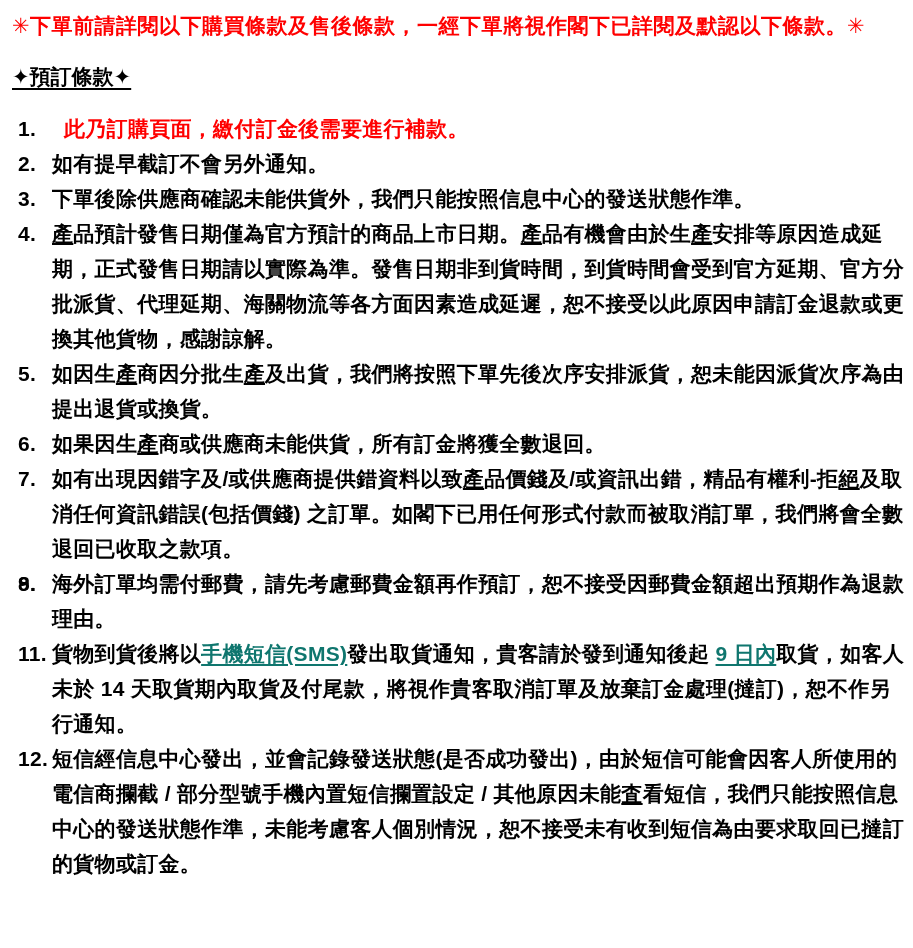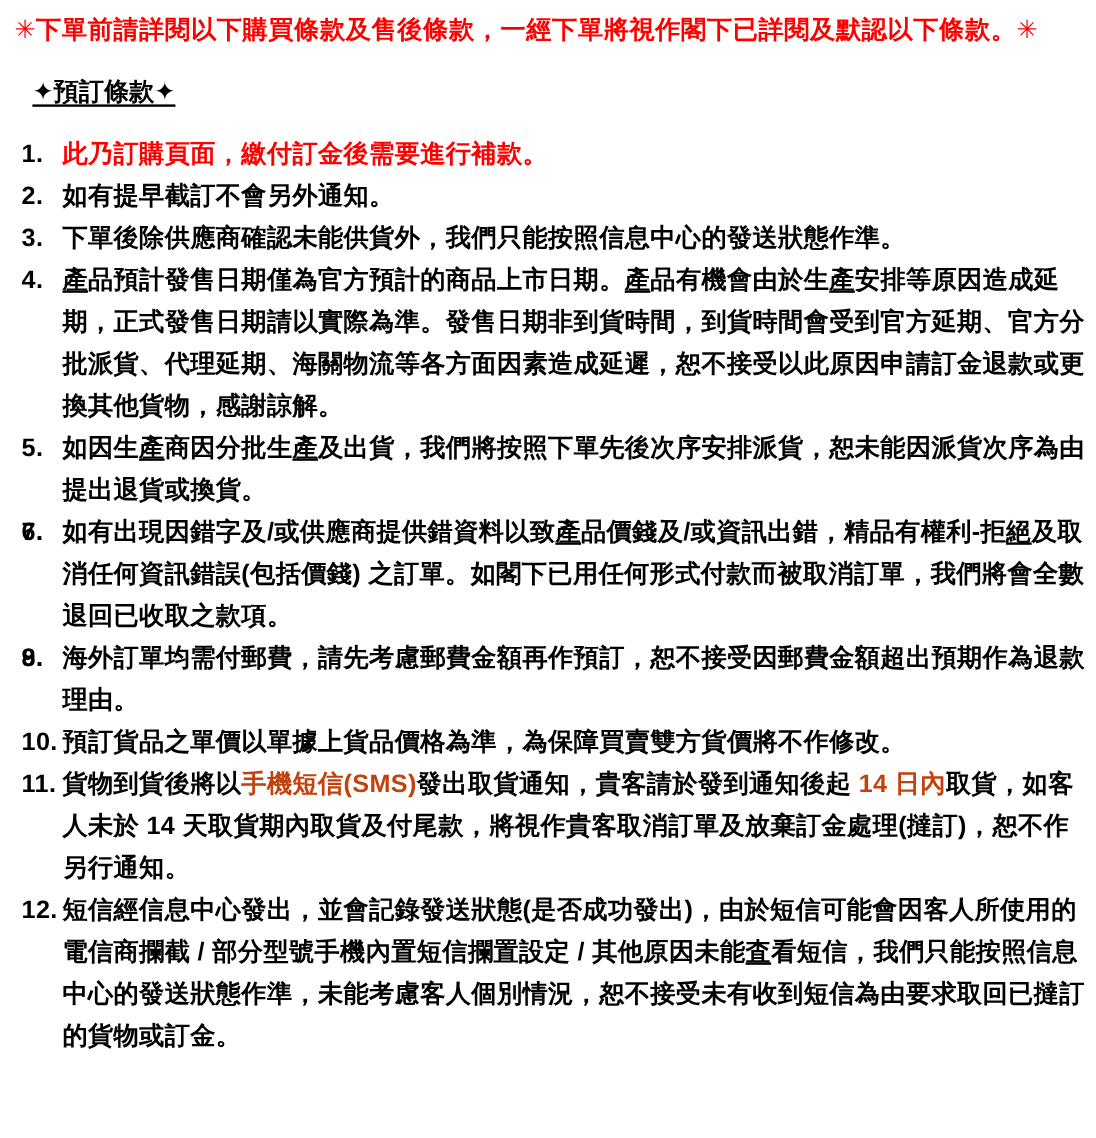--- a/index.html
+++ b/index.html
@@ -18,36 +18,37 @@
     letter-spacing:.5px;
     text-decoration-thickness:2px;
     text-underline-offset:4px;
     margin:0 0 0 2px;
   }
   .section-title{
     display:inline-block;
     color:#000;
     font-size:21px;
     line-height:26px;
-    margin:25px 0 0 17px;
+    margin:25px 0 0 2px;
     text-decoration:underline;
     text-decoration-thickness:2px;
     text-underline-offset:4px;
   }
   .terms{
     margin-top:21px;
     font-size:21px;
     line-height:35px;
     letter-spacing:.3px;
   }
   .term{position:relative;padding-left:42px;}
   .term .num{position:absolute;left:8px;top:0;}
-  .seg-red{color:#ff0000;}
+  .seg-red{color:#ff0000;margin-left:12px;}
   .seg-red-underline{
-    color:#c2410c;
+    color:#0f766e;
+    text-decoration:underline;
     text-decoration-thickness:2px;
     text-underline-offset:3px;
   }
   .vu{
     text-decoration:underline;
     text-decoration-thickness:1.5px;
     text-underline-offset:2px;
   }
 </style>
 </head>
@@ -59,21 +60,20 @@
   <div>
     <span class="section-title">✦預訂條款✦</span>
   </div>
 
   <div class="terms">
       <div class="term"><span class="num">1.</span><span><span class="seg-red">此乃訂購頁面，繳付訂金後需要進行補款。</span></span></div>
       <div class="term"><span class="num">2.</span><span>如有提早截訂不會另外通知。</span></div>
       <div class="term"><span class="num">3.</span><span>下單後除供應商確認未能供貨外，我們只能按照信息中心的發送狀態作準。</span></div>
       <div class="term"><span class="num">4.</span><span><span class="vu">產</span>品預計發售日期僅為官方預計的商品上市日期。<span class="vu">產</span>品有機會由於生<span class="vu">產</span>安排等原因造成延期，正式發售日期請以實際為準。發售日期非到貨時間，到貨時間會受到官方延期、官方分批派貨、代理延期、海關物流等各方面因素造成延遲，恕不接受以此原因申請訂金退款或更換其他貨物，感謝諒解。</span></div>
       <div class="term"><span class="num">5.</span><span>如因生<span class="vu">產</span>商因分批生<span class="vu">產</span>及出貨，我們將按照下單先後次序安排派貨，恕未能因派貨次序為由提出退貨或換貨。</span></div>
-      <div class="term"><span class="num">6.</span></div>
+      <div class="term"><span class="num">6.</span><span>如果因生<span class="vu">產</span>商或供應商未能供貨，所有訂金將獲全數退回。</span></div>
       <div class="term"><span class="num">7.</span><span>如有出現因錯字及/或供應商提供錯資料以致<span class="vu">產</span>品價錢及/或資訊出錯，精品有權利-拒<span class="vu">絕</span>及取消任何資訊錯誤(包括價錢) 之訂單。如閣下已用任何形式付款而被取消訂單，我們將會全數退回已收取之款項。</span></div>
       <div class="term"><span class="num">8.</span></div>
       <div class="term"><span class="num">9.</span><span>海外訂單均需付郵費，請先考慮郵費金額再作預訂，恕不接受因郵費金額超出預期作為退款理由。</span></div>
-      <div class="term"><span class="num">10.</span><span>預訂貨品之單價以單據上貨品價格為準，為保障買賣雙方貨價將不作修改。</span></div>
-      <div class="term"><span class="num">11.</span><span>貨物到貨後將以<span class="seg-red-underline">手機短信(SMS)</span>發出取貨通知，貴客請於發到通知後起 <span class="seg-red-underline">14 日內</span>取貨，如客人未於 14 天取貨期內取貨及付尾款，將視作貴客取消訂單及放棄訂金處理(撻訂)，恕不作另行通知。</span></div>
+      <div class="term"><span class="num">11.</span><span>貨物到貨後將以<span class="seg-red-underline">手機短信(SMS)</span>發出取貨通知，貴客請於發到通知後起 <span class="seg-red-underline">9 日內</span>取貨，如客人未於 14 天取貨期內取貨及付尾款，將視作貴客取消訂單及放棄訂金處理(撻訂)，恕不作另行通知。</span></div>
       <div class="term"><span class="num">12.</span><span>短信經信息中心發出，並會記錄發送狀態(是否成功發出)，由於短信可能會因客人所使用的電信商攔截 / 部分型號手機內置短信攔置設定 / 其他原因未能<span class="vu">査</span>看短信，我們只能按照信息中心的發送狀態作準，未能考慮客人個別情況，恕不接受未有收到短信為由要求取回已撻訂的貨物或訂金。</span></div>
     </div>
 </div>
 
 </body></html>

